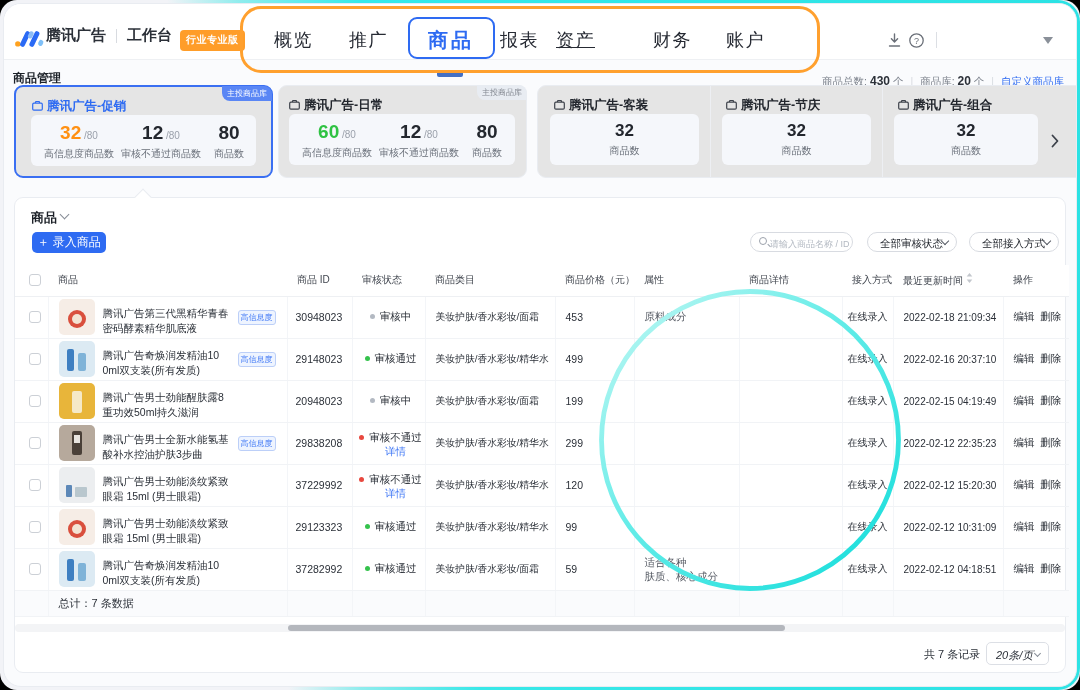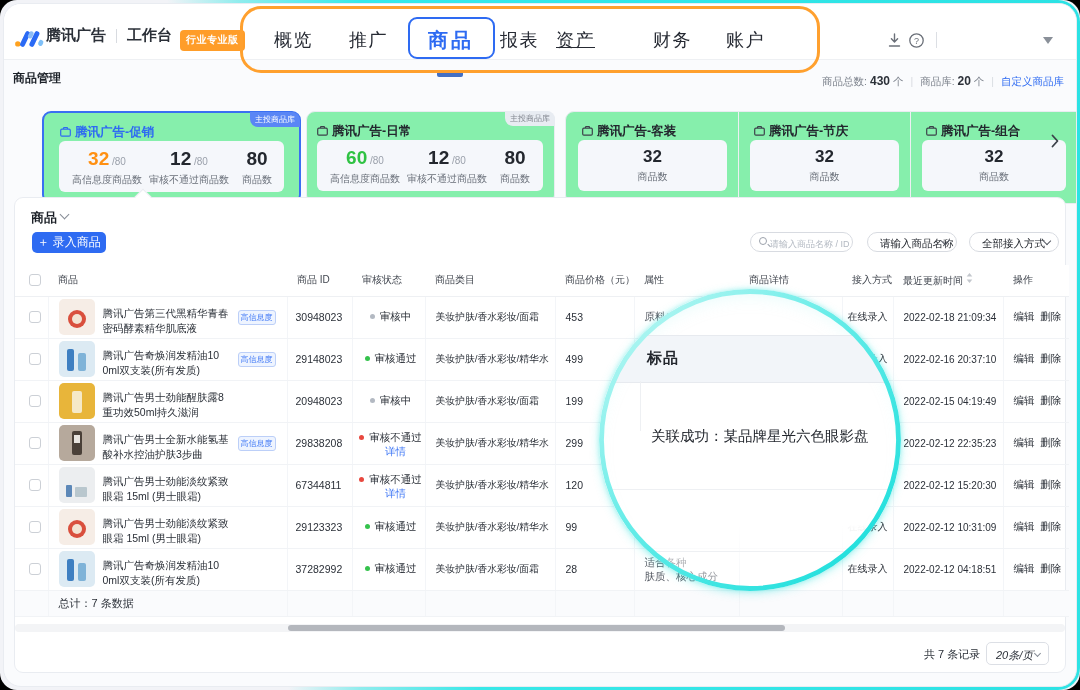--- a/index.html
+++ b/index.html
@@ -31,21 +31,21 @@
 .ic-q { position:absolute; left:909px; top:33px; }
 .nav-div2 { position:absolute; left:936px; top:32px; width:1px; height:16px; background:#dcdfe4; }
 .caret-r { position:absolute; left:1043px; top:37px; width:0; height:0; border-left:5px solid transparent; border-right:5px solid transparent; border-top:7px solid #8a9099; }
 
 .pm-title { position:absolute; left:13px; top:70px; font-size:12px; font-weight:700; color:#1c2128; }
 .pm-right { position:absolute; right:16px; top:74px; font-size:10.5px; color:#7c828c; }
 .pm-right b { color:#2b3038; font-size:12px;}
 .pm-right .lk { color:#2e6bf2; }
 .pm-right .sep { color:#d8dbe0; margin:0 7px; }
 
-.card { position:absolute; top:111px; height:93px; background:#86efac; border:1px solid #e9ecf1; border-radius:9px;margin-left:28px; }
+.card { position:absolute; top:85px; height:93px; background:#e5e5e5; border:1px solid #e9ecf1; border-radius:9px; }
 .card1 { left:14px; width:259px; border:2px solid #3a6ff2; }
 .card2 { left:278px; width:249px; }
 .card2 .ctitle { left:10px; }
 .card2 .cpanel { left:10px; right:11px; }
 .card3 { left:537px; width:554px; }
 .cbadge { position:absolute; right:-1px; top:-1px; font-size:8px; padding:2px 5px; border-radius:0 8px 0 8px; }
 .cbadge.blue { background:#5a86f5; color:#fff; }
 .cbadge.grey { background:#e8ecf2; color:#81868f; }
 .ctitle { position:absolute; left:16px; top:11px; font-size:12.5px; font-weight:700; }
 .ctitle.blue { color:#2e6bf2; }
@@ -237,21 +237,21 @@
   <div class="panel">
     <div class="notch"></div>
     <div class="sp-title">商品</div>
     <div class="sp-caret"></div>
     <div class="btn-add">＋ 录入商品</div>
     <div class="search">
             <div class="mag"></div>
             <div class="ph">请输入商品名称 / ID</div>
           </div>
     <div class="filter f1">
-            <span class="tx">请输入商品名称</span>
+            <span class="tx">全部审核状态</span>
             <span class="cv"></span>
           </div>
     <div class="filter f2">
             <span class="tx">全部接入方式</span>
             <span class="cv"></span>
           </div>
 
     <table>
       <colgroup>
         <col class="c-check">
@@ -374,21 +374,21 @@
       <tr>
         <td>
                   <div class="cb"></div>
                 </td>
         <td>
                   <div class="prod">
                     <div class="pimg" id="p5"></div>
                     <div class="pname">腾讯广告男士劲能淡纹紧致 眼霜 15ml (男士眼霜)</div>
                   </div>
                 </td>
-        <td>67344811</td>
+        <td>37229992</td>
         <td>
                   <div style="margin-top:3px;"><span class="dot r"></span>审核不通过</div>
                   <div class="det" style="margin-left:10px;">详情</div>
                 </td>
         <td class="cat">美妆护肤/香水彩妆/精华水</td>
         <td>120</td>
         <td></td>
         <td></td>
         <td>在线录入</td>
         <td class="tm">2022-02-12 15:20:30</td>
@@ -420,21 +420,21 @@
                 </td>
         <td>
                   <div class="prod">
                     <div class="pimg" id="p7"></div>
                     <div class="pname">腾讯广告奇焕润发精油10 0ml双支装(所有发质)</div>
                   </div>
                 </td>
         <td>37282992</td>
         <td><span class="dot gr"></span>审核通过</td>
         <td class="cat">美妆护肤/香水彩妆/面霜</td>
-        <td>28</td>
+        <td>59</td>
         <td style="color:#555a63;">
                   <div style="line-height:14px;">适合各种<br>肤质、核心成分</div>
                 </td>
         <td></td>
         <td>在线录入</td>
         <td class="tm">2022-02-12 04:18:51</td>
         <td><span class="op">编辑</span>&nbsp;&nbsp;<span class="op">删除</span></td>
       </tr>
       <tr class="total-row">
         <td></td>
@@ -455,31 +455,20 @@
     <div class="scroll">
             <div class="thumb"></div>
           </div>
     <div class="pfoot">共 7 条记录</div>
     <div class="psel">
             <span style="position:absolute;left:9px;top:5px;font-style:italic;">20条/页</span>
             <span class="cv" style="position:absolute;right:8px;top:8px;width:5px;height:5px;border-right:1.3px solid #868c96;border-bottom:1.3px solid #868c96;transform:rotate(45deg);"></span>
           </div>
   </div>
 
-  <div class="mag-circle">
-    <div class="mag-in">
-      <div class="band">
-              <b>标品</b>
-            </div>
-      <div class="magtext">关联成功：某品牌星光六色眼影盘</div>
-      <div class="magline" style="top:196px;"></div>
-      <div class="magline" style="top:258px;"></div>
-      <div style="position:absolute;left:37px;top:88px;width:1px;height:50px;background:#eef0f3;"></div>
-    </div>
-  </div>
   <svg class="mag-ring" width="314" height="314" viewBox="0 0 314 314">
     <defs>
       <linearGradient id="cg" x1="0" y1="0" x2="1" y2="1">
         <stop offset="0" stop-color="#c6f8f4"></stop>
         <stop offset="0.45" stop-color="#63ece8"></stop>
         <stop offset="1" stop-color="#10dcda"></stop>
       </linearGradient>
     </defs>
     <circle cx="157" cy="157" r="148.5" stroke="url(#cg)" stroke-width="4.8" fill="none"></circle>
   </svg>

